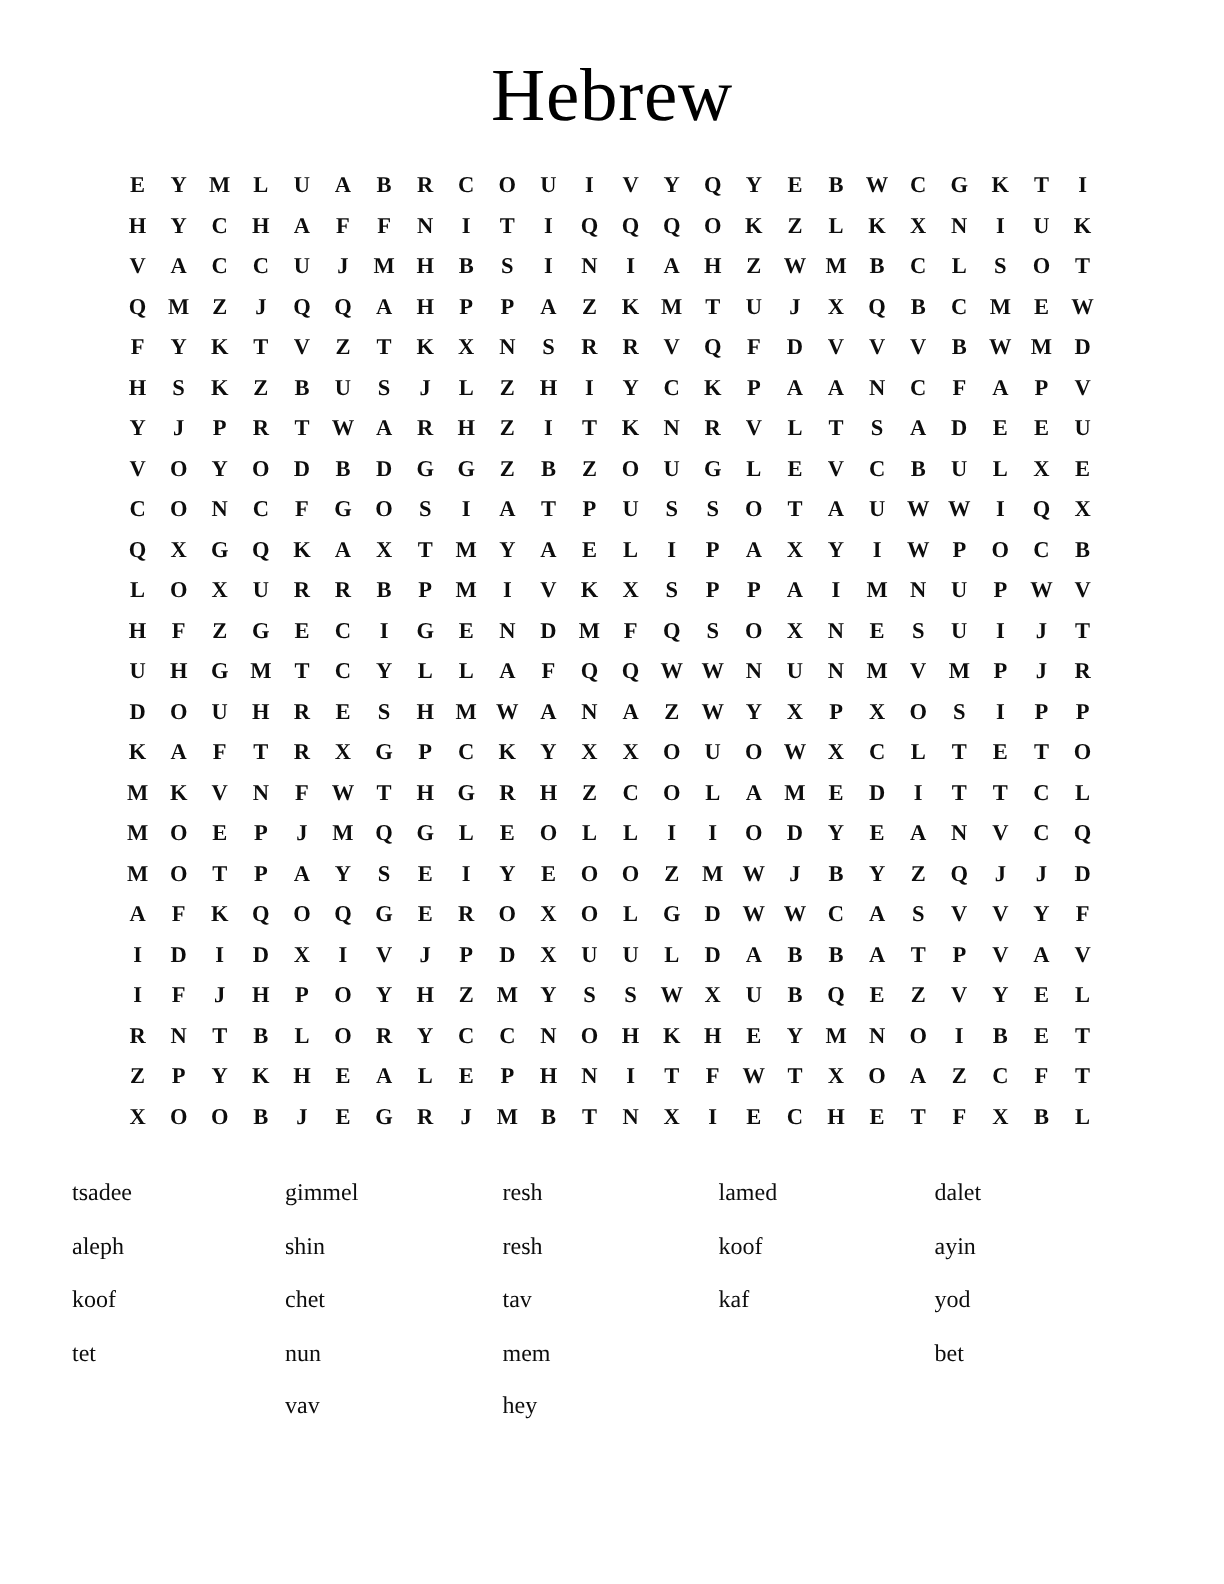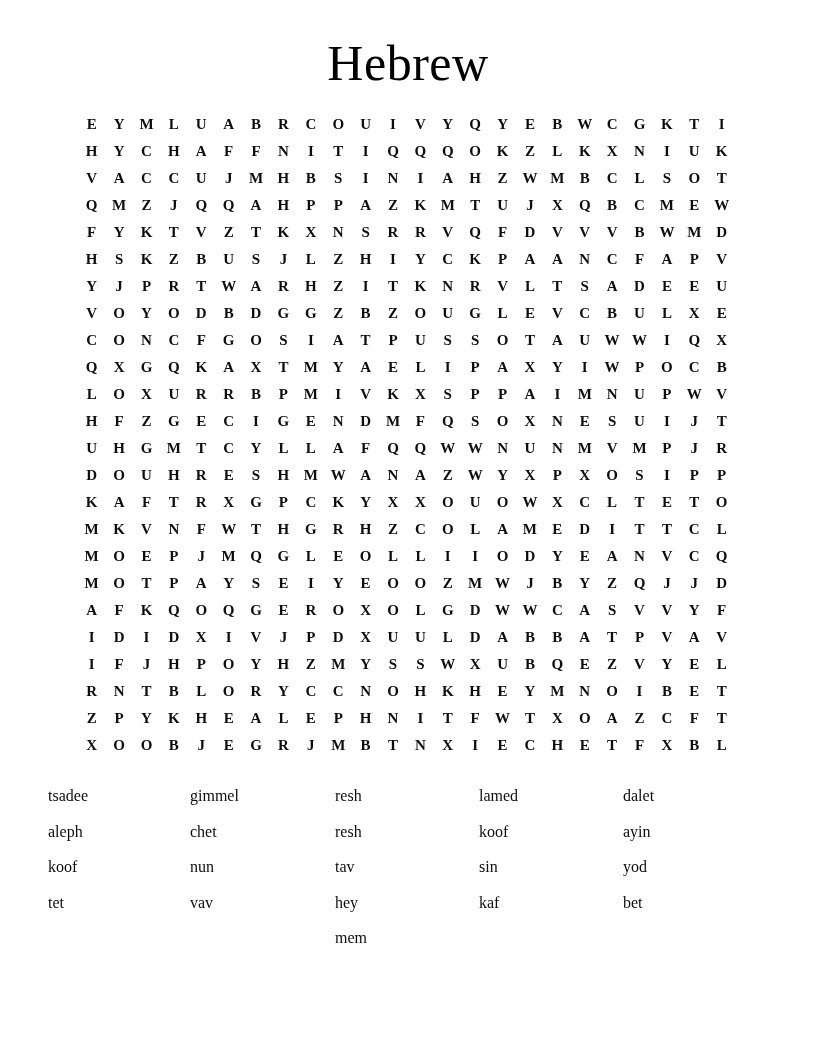--- a/index.html
+++ b/index.html
@@ -649,35 +649,35 @@
     </div>
   <div class="words" id="words">
       <div class="word-col">
         <div class="word">tsadee</div>
         <div class="word">aleph</div>
         <div class="word">koof</div>
         <div class="word">tet</div>
       </div>
       <div class="word-col">
         <div class="word">gimmel</div>
+        <div class="word">shin</div>
         <div class="word">chet</div>
         <div class="word">nun</div>
         <div class="word">vav</div>
       </div>
       <div class="word-col">
         <div class="word">resh</div>
         <div class="word">resh</div>
         <div class="word">tav</div>
+        <div class="word">mem</div>
         <div class="word">hey</div>
-        <div class="word">mem</div>
       </div>
       <div class="word-col">
         <div class="word">lamed</div>
         <div class="word">koof</div>
-        <div class="word">sin</div>
         <div class="word">kaf</div>
       </div>
       <div class="word-col">
         <div class="word">dalet</div>
         <div class="word">ayin</div>
         <div class="word">yod</div>
         <div class="word">bet</div>
       </div>
     </div>
 </div>

